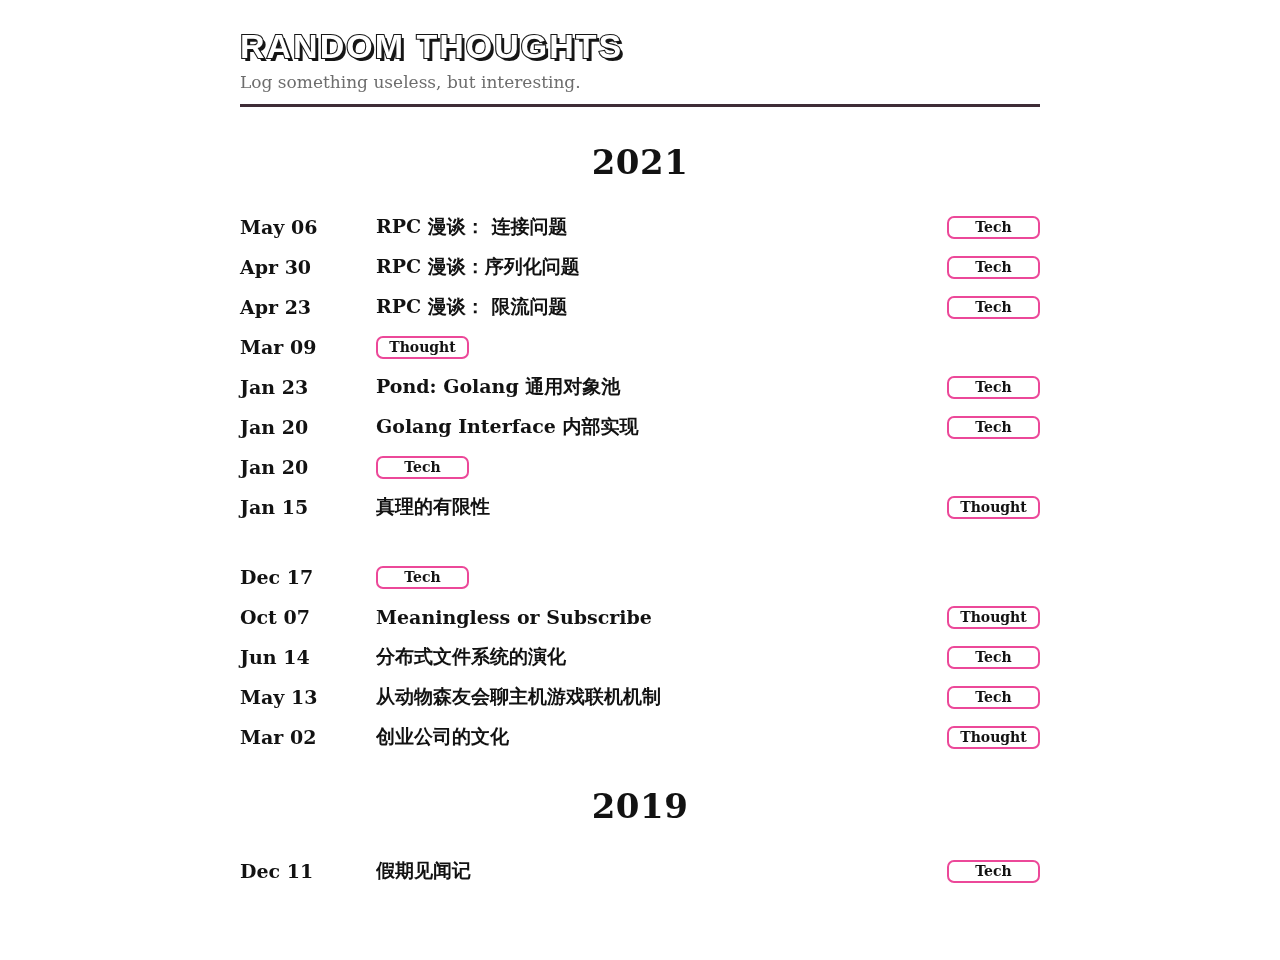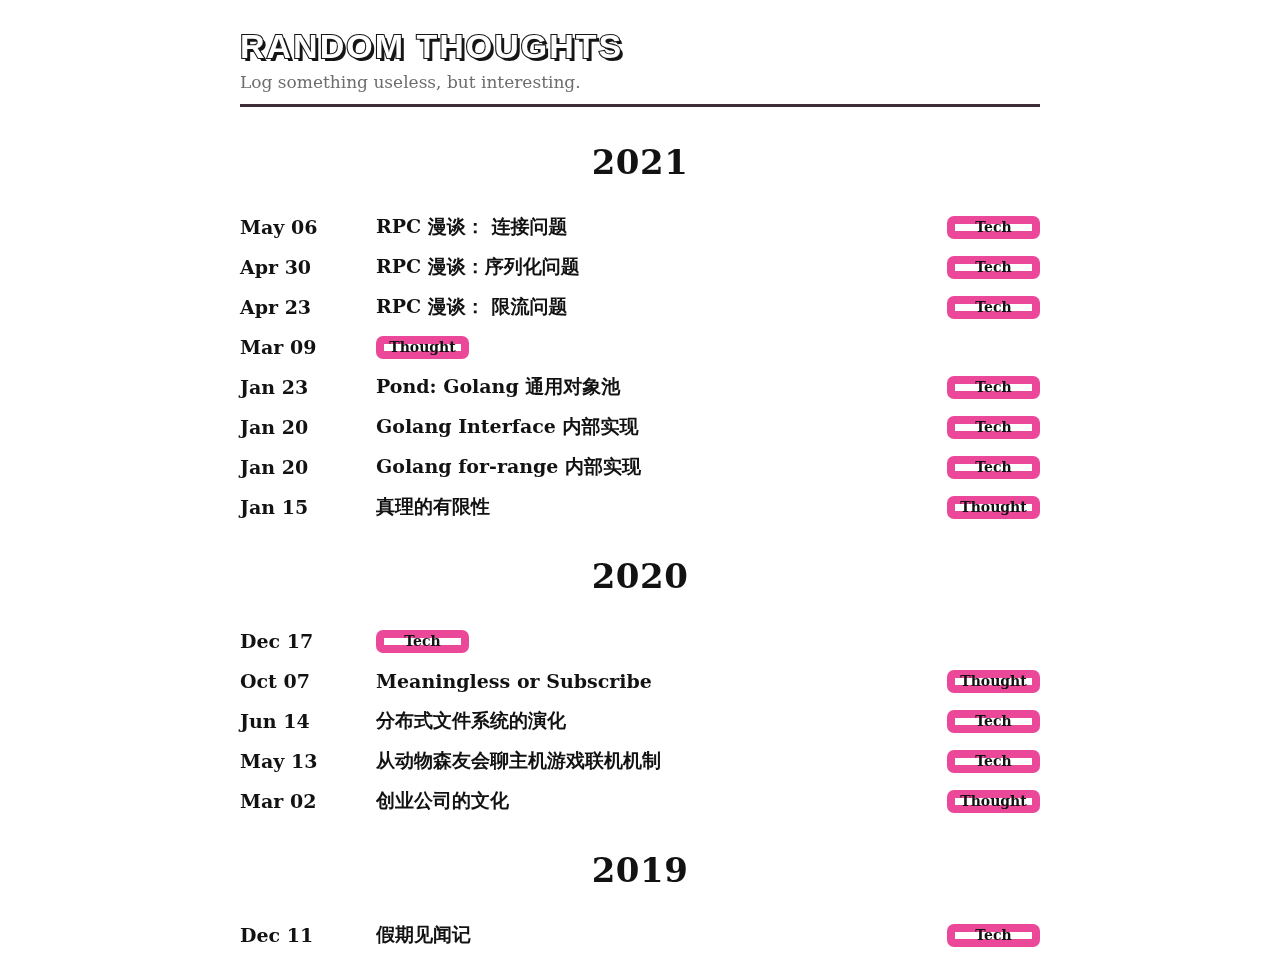--- a/index.html
+++ b/index.html
@@ -57,21 +57,21 @@
   }
   .post-title {
     flex: 1;
     font-size: 19px; font-weight: bold;
     color: #121212; text-decoration: none;
     white-space: nowrap; overflow: hidden;
   }
   .post-tag {
     flex: none;
     width: 93px; height: 23px;
-    border: 8px solid #ec4899; border-radius: 7px;
+    border: 2px solid #ec4899; border-radius: 7px;
     background: #ffffff;
     display: flex; align-items: center; justify-content: center;
     font-size: 14px; font-weight: bold;
     color: #121212; text-decoration: none;
   }
 </style>
 </head>
 <body>
 
 <div class="page">
@@ -109,32 +109,30 @@
     <a class="post-title" href="#">Pond: Golang 通用对象池</a>
     <a class="post-tag" href="#">Tech</a>
   </li>
           <li class="post-row">
     <span class="post-date">Jan 20</span>
     <a class="post-title" href="#">Golang Interface 内部实现</a>
     <a class="post-tag" href="#">Tech</a>
   </li>
           <li class="post-row">
     <span class="post-date">Jan 20</span>
-    <a class="post-title" href="#">Golang for-range 内部实现</a>
     <a class="post-tag" href="#">Tech</a>
   </li>
           <li class="post-row">
     <span class="post-date">Jan 15</span>
     <a class="post-title" href="#">真理的有限性</a>
     <a class="post-tag" href="#">Thought</a>
   </li>
         </ul>
   </section>
       <section class="year-section">
-    <h2 class="year-heading">2020</h2>
     <ul class="post-list">
           <li class="post-row">
     <span class="post-date">Dec 17</span>
     <a class="post-tag" href="#">Tech</a>
   </li>
           <li class="post-row">
     <span class="post-date">Oct 07</span>
     <a class="post-title" href="#">Meaningless or Subscribe</a>
     <a class="post-tag" href="#">Thought</a>
   </li>

